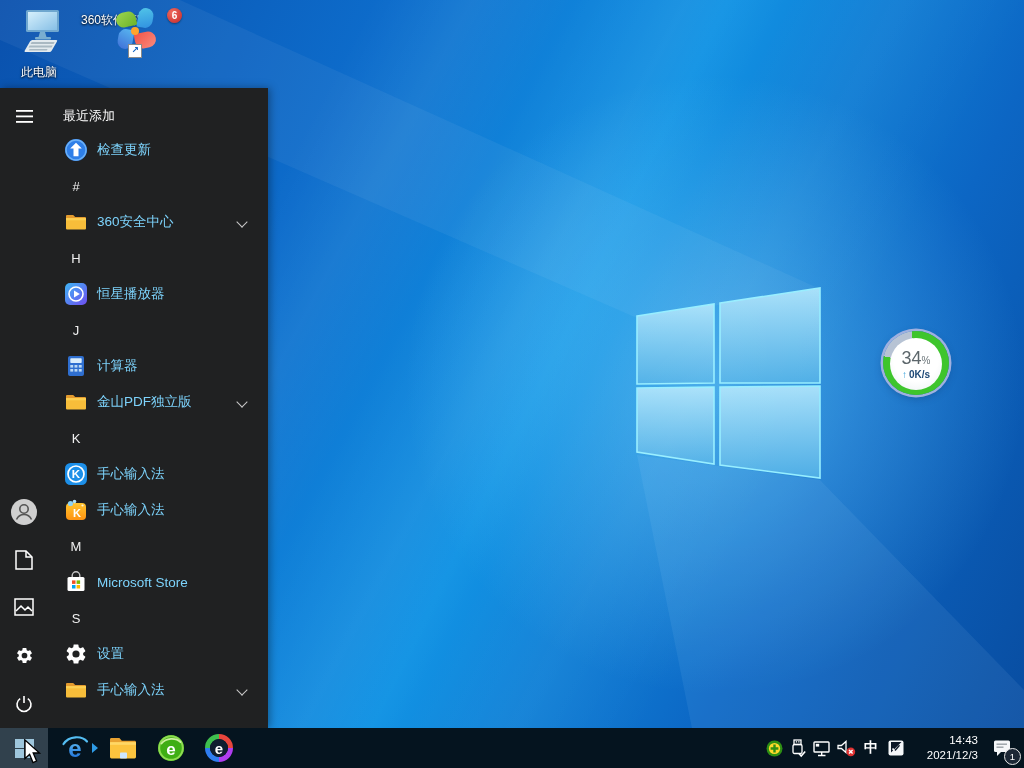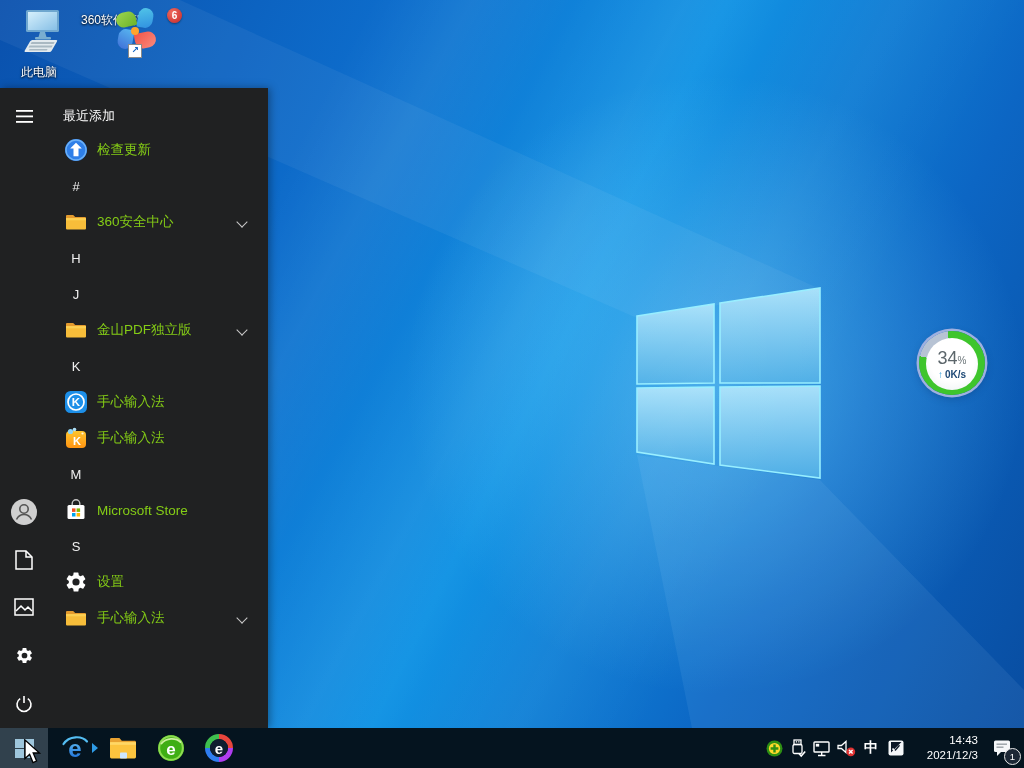--- a/index.html
+++ b/index.html
@@ -35,41 +35,41 @@
     font-size:9px;line-height:11px;font-weight:bold;color:#1565c0;text-align:center;}
 
   
   .start-menu{position:absolute;left:0;top:88px;width:268px;height:640px;background:#202122;box-shadow:2px 0 8px rgba(0,0,0,.35);}
   .rail-btn{position:absolute;left:0;width:48px;height:48px;display:flex;align-items:center;justify-content:center;cursor:pointer;}
   .recent-header{position:absolute;left:63px;top:19px;font-size:13px;color:#fafafa;}
   .app-list{position:absolute;left:48px;top:44px;right:0;bottom:0;overflow:hidden;}
   .app-row{height:36px;display:flex;align-items:center;position:relative;padding-left:16px;cursor:pointer;}
   .app-ic{width:24px;height:24px;flex:0 0 24px;}
   .app-ic svg{width:24px;height:24px;display:block;}
-  .app-label{margin-left:9px;font-size:13.5px;color:#84cc16;white-space:nowrap;}
+  .app-label{margin-left:9px;font-size:13.5px;color:#7dd3fc;white-space:nowrap;}
   .letter-row{height:36px;display:flex;align-items:center;padding-left:16px;cursor:pointer;}
   .letter{width:24px;text-align:center;font-size:13px;color:#f0f0f0;}
   .chev{position:absolute;right:22px;top:14px;width:7px;height:7px;border-right:1.6px solid #c9c9c9;border-bottom:1.6px solid #c9c9c9;transform:rotate(45deg);}
 
   
   .taskbar{position:absolute;left:0;bottom:0;width:1024px;height:40px;background:#05141f;}
   .start-btn{position:absolute;left:0;top:0;width:48px;height:40px;background:#31414d;display:flex;align-items:center;justify-content:center;cursor:pointer;}
   .task-icons{position:absolute;left:51px;top:0;height:40px;display:flex;}
   .task-btn{width:48px;height:40px;display:flex;align-items:center;justify-content:center;position:relative;cursor:pointer;}
   .ie-arrow{position:absolute;right:1px;top:15px;width:0;height:0;border-left:6px solid #2e9be6;border-top:5px solid transparent;border-bottom:5px solid transparent;}
   .tray{position:absolute;right:0;top:0;height:40px;display:flex;align-items:center;}
   .tray-ic{width:24px;height:40px;display:flex;align-items:center;justify-content:center;cursor:pointer;}
   .ime{width:26px;text-align:center;font-size:14px;font-weight:bold;color:#fff;cursor:pointer;}
   .clock{width:66px;text-align:right;color:#fff;font-size:11.5px;line-height:1.3;cursor:pointer;padding:0 4px;}
   .action-center{position:relative;width:40px;height:40px;display:flex;align-items:center;justify-content:center;cursor:pointer;margin-right:2px;}
   .ac-badge{position:absolute;right:1px;bottom:3px;width:15px;height:15px;border-radius:50%;background:#1d2836;border:1.5px solid #e8e8e8;
     color:#fff;font-size:9.5px;line-height:15px;text-align:center;}
 
   
-  .ball{position:absolute;left:919px;top:331px;width:66px;height:64px;border-radius:50%;
+  .ball{position:absolute;left:883px;top:331px;width:66px;height:64px;border-radius:50%;
     background:conic-gradient(from 0deg,#3ec52c 0deg 282deg,#b7c3d4 282deg 352deg,#3ec52c 352deg 360deg);
     box-shadow:0 0 0 2.5px #9fb0e0, 0 3px 8px rgba(0,40,90,.35);text-decoration:underline;}
   .ball-inner{position:absolute;left:7px;top:7px;width:52px;height:52px;border-radius:50%;
     background:radial-gradient(circle at 50% 40%,#ffffff 55%,#e9eff1);display:flex;flex-direction:column;align-items:center;justify-content:center;}
   .pct{font-size:18px;color:#5c666b;line-height:1;}
   .pct .unit{font-size:10px;color:#6b7579;}
   .speed{font-size:10px;color:#1e4976;font-weight:bold;margin-top:2px;text-align:center;}
   .speed .up{color:#2d9cdb;margin-right:2px;font-weight:bold;}
 
   .cursor{position:absolute;left:23px;top:739px;pointer-events:none;}
@@ -197,22 +197,55 @@
               <rect x="2" y="8.1" width="20" height="11.4" rx="1.1" fill="#f7bd3a"></rect>
               <rect x="2" y="8.1" width="20" height="2.2" fill="#fccf53"></rect>
             </svg>
           </span>
           <span class="app-label">360安全中心</span>
           <span class="chev"></span>
         </div>
         <div class="letter-row">
           <span class="letter">H</span>
         </div>
+        <div class="app-row">
+          <span class="app-ic">
+            <svg viewBox="0 0 24 24">
+              <defs>
+                <linearGradient id="hxg" x1="0" y1="0" x2="1" y2="1">
+                  <stop offset="0" stop-color="#3fb6f5"></stop>
+                  <stop offset="1" stop-color="#6e4df0"></stop>
+                </linearGradient>
+              </defs>
+              <rect x="1" y="1" width="22" height="22" rx="5" fill="url(#hxg)"></rect>
+              <circle cx="12" cy="12" r="7" fill="none" stroke="#fff" stroke-width="1.6"></circle>
+              <path d="M10 8.6l5.8 3.4-5.8 3.4z" fill="#fff"></path>
+            </svg>
+          </span>
+          <span class="app-label">恒星播放器</span>
+        </div>
         <div class="letter-row">
           <span class="letter">J</span>
+        </div>
+        <div class="app-row">
+          <span class="app-ic">
+            <svg viewBox="0 0 24 24">
+              <rect x="4" y="2" width="16" height="20" rx="2" fill="#2f6fd0"></rect>
+              <rect x="6.3" y="4.3" width="11.4" height="4.8" rx="0.8" fill="#dceefc"></rect>
+              <g fill="#bcd9f4">
+                <rect x="6.3" y="11" width="2.9" height="2.6"></rect>
+                <rect x="10.5" y="11" width="2.9" height="2.6"></rect>
+                <rect x="14.8" y="11" width="2.9" height="2.6"></rect>
+                <rect x="6.3" y="15" width="2.9" height="2.6"></rect>
+                <rect x="10.5" y="15" width="2.9" height="2.6"></rect>
+                <rect x="14.8" y="15" width="2.9" height="2.6"></rect>
+              </g>
+            </svg>
+          </span>
+          <span class="app-label">计算器</span>
         </div>
         <div class="app-row">
           <span class="app-ic">
             <svg viewBox="0 0 24 24">
               <path d="M2 6.1c0-.7.5-1.2 1.2-1.2h6l2 2.2h9.6c.7 0 1.2.5 1.2 1.2v1H2z" fill="#e39a2e"></path>
               <rect x="2" y="8.1" width="20" height="11.4" rx="1.1" fill="#f7bd3a"></rect>
               <rect x="2" y="8.1" width="20" height="2.2" fill="#fccf53"></rect>
             </svg>
           </span>
           <span class="app-label">金山PDF独立版</span>

